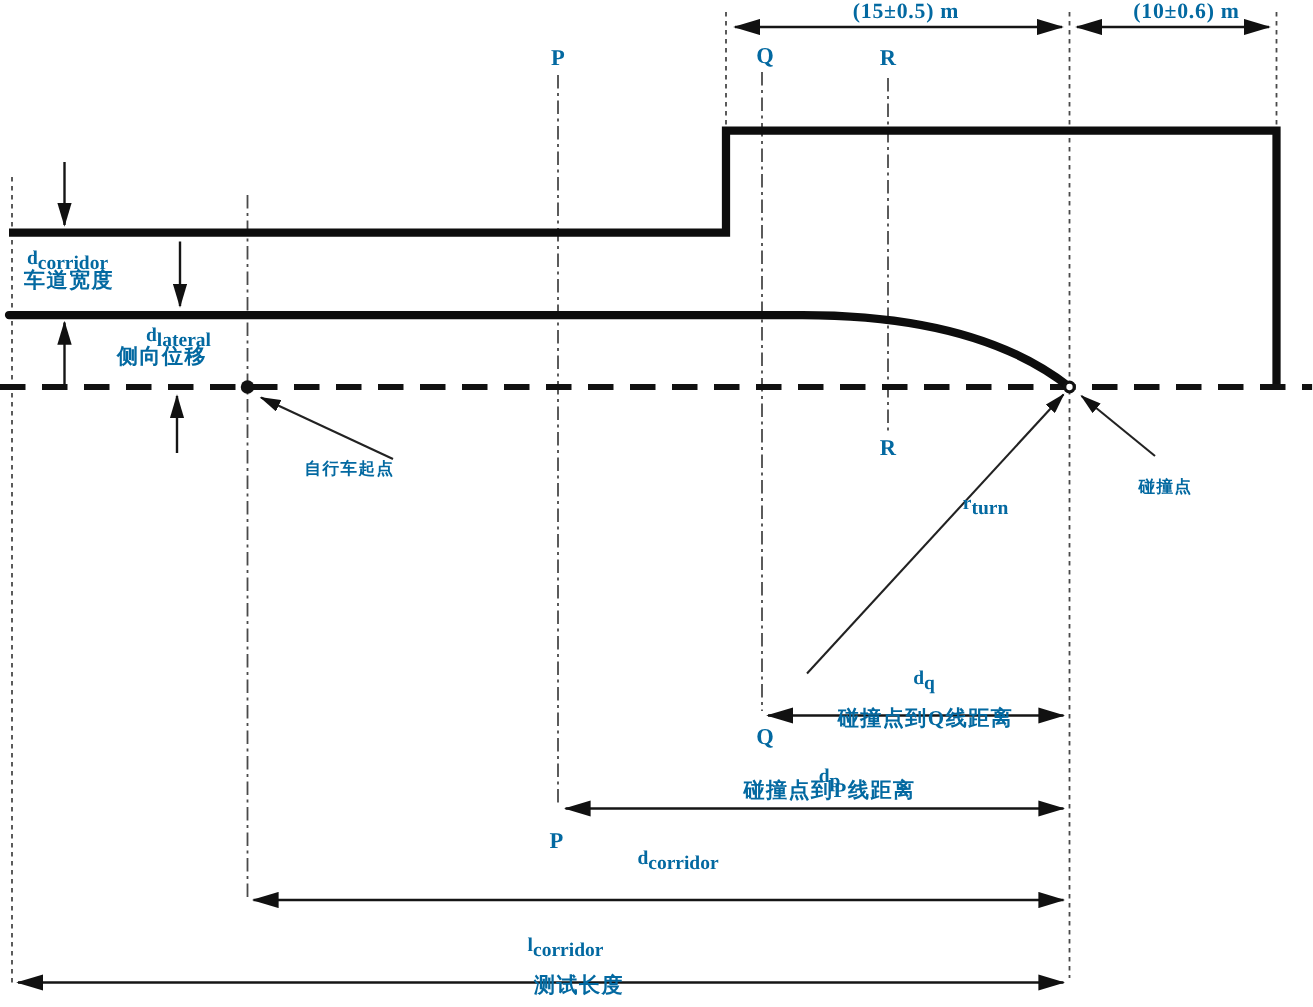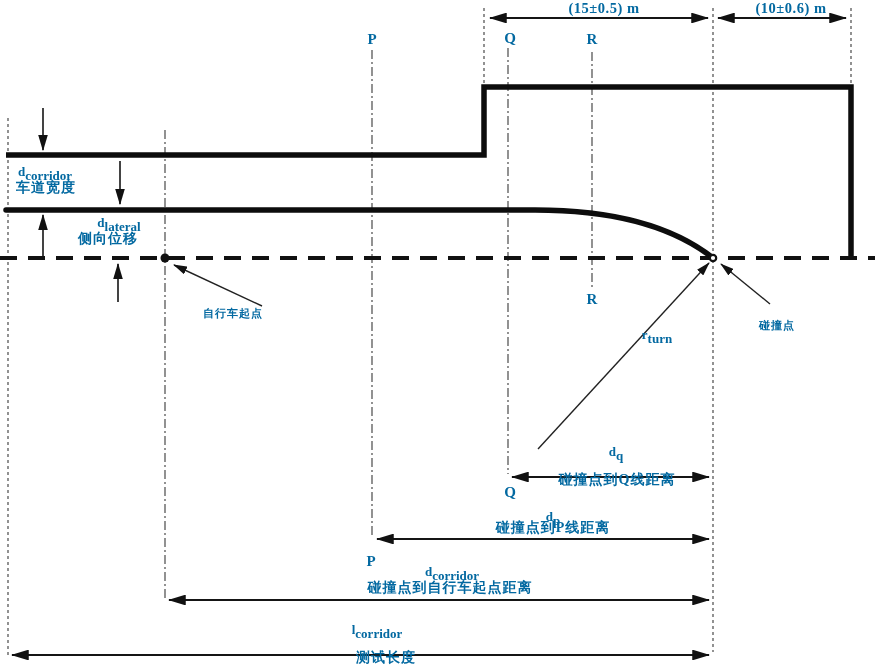--- a/index.html
+++ b/index.html
@@ -106,18 +106,17 @@
 
   <div class="lbl sym" style="left:616px;top:445px"><span>d</span><sub>q</sub></div>
   <div class="lbl cn" style="left:617px;top:472px">碰撞点到Q线距离</div>
   <div class="lbl axis" style="left:510px;top:484px">Q</div>
 
   <div class="lbl sym" style="left:553px;top:510px"><span>d</span><sub>p</sub></div>
   <div class="lbl cn" style="left:553px;top:520px">碰撞点到P线距离</div>
   <div class="lbl axis" style="left:371px;top:553px">P</div>
 
   <div class="lbl sym" style="left:452px;top:565px"><span>d</span><sub>corridor</sub></div>
-  <div class="lbl cn" style="left:450px;top:580px">碰撞点到自行车起点距离</div>
 
   <div class="lbl sym" style="left:377px;top:623px"><span>l</span><sub>corridor</sub></div>
   <div class="lbl cn" style="left:386px;top:650px">测试长度</div>
 
 </div>
 
 </body></html>

